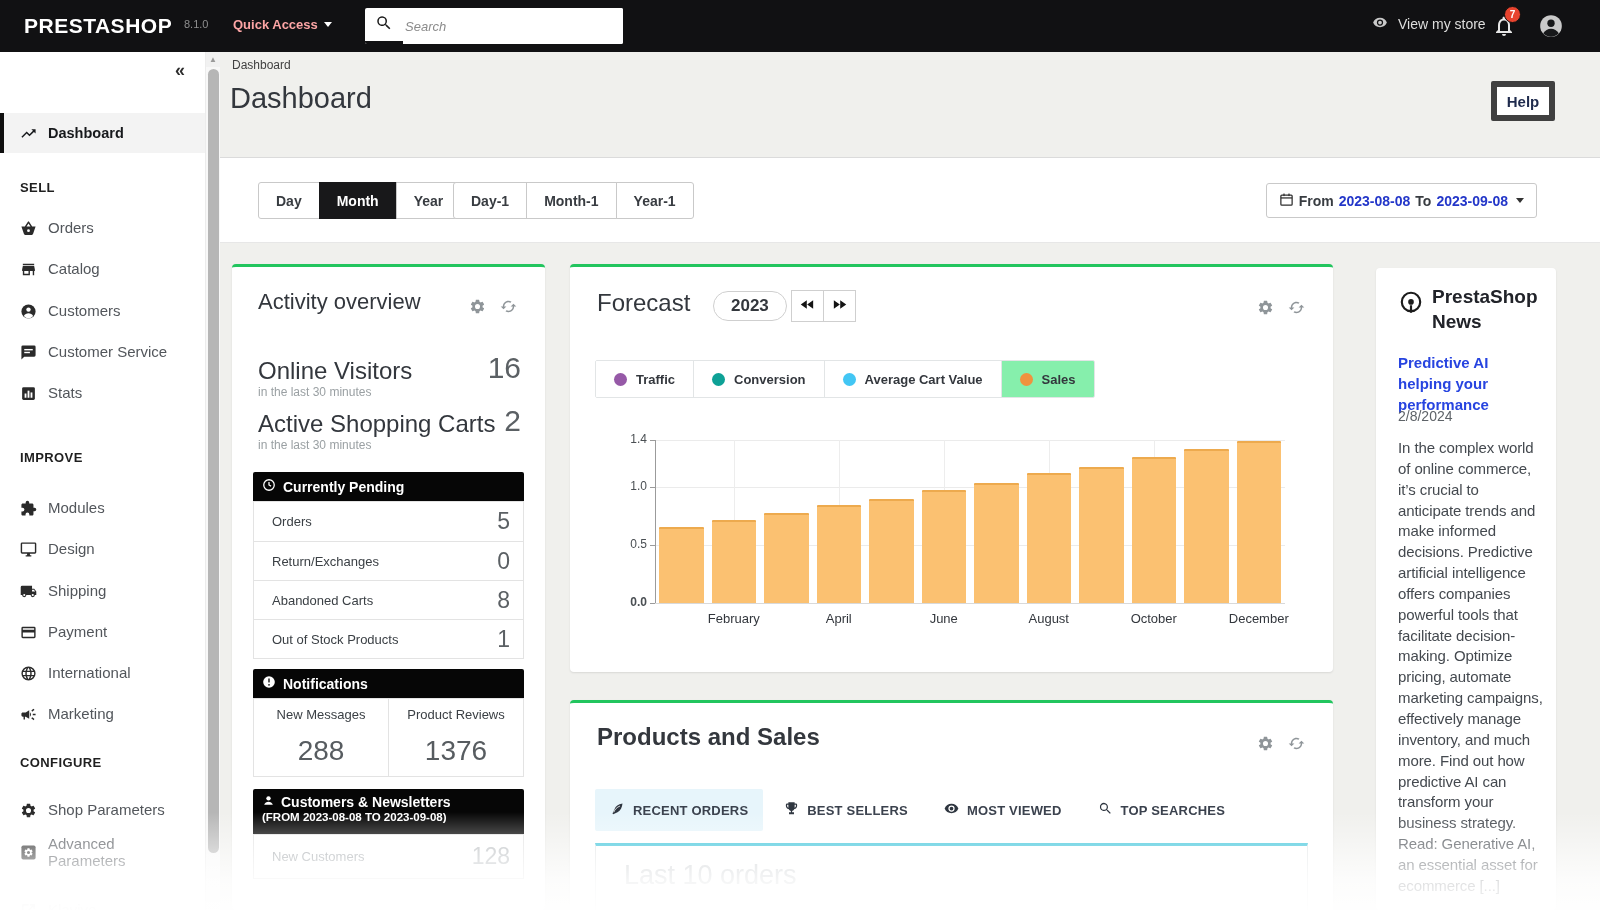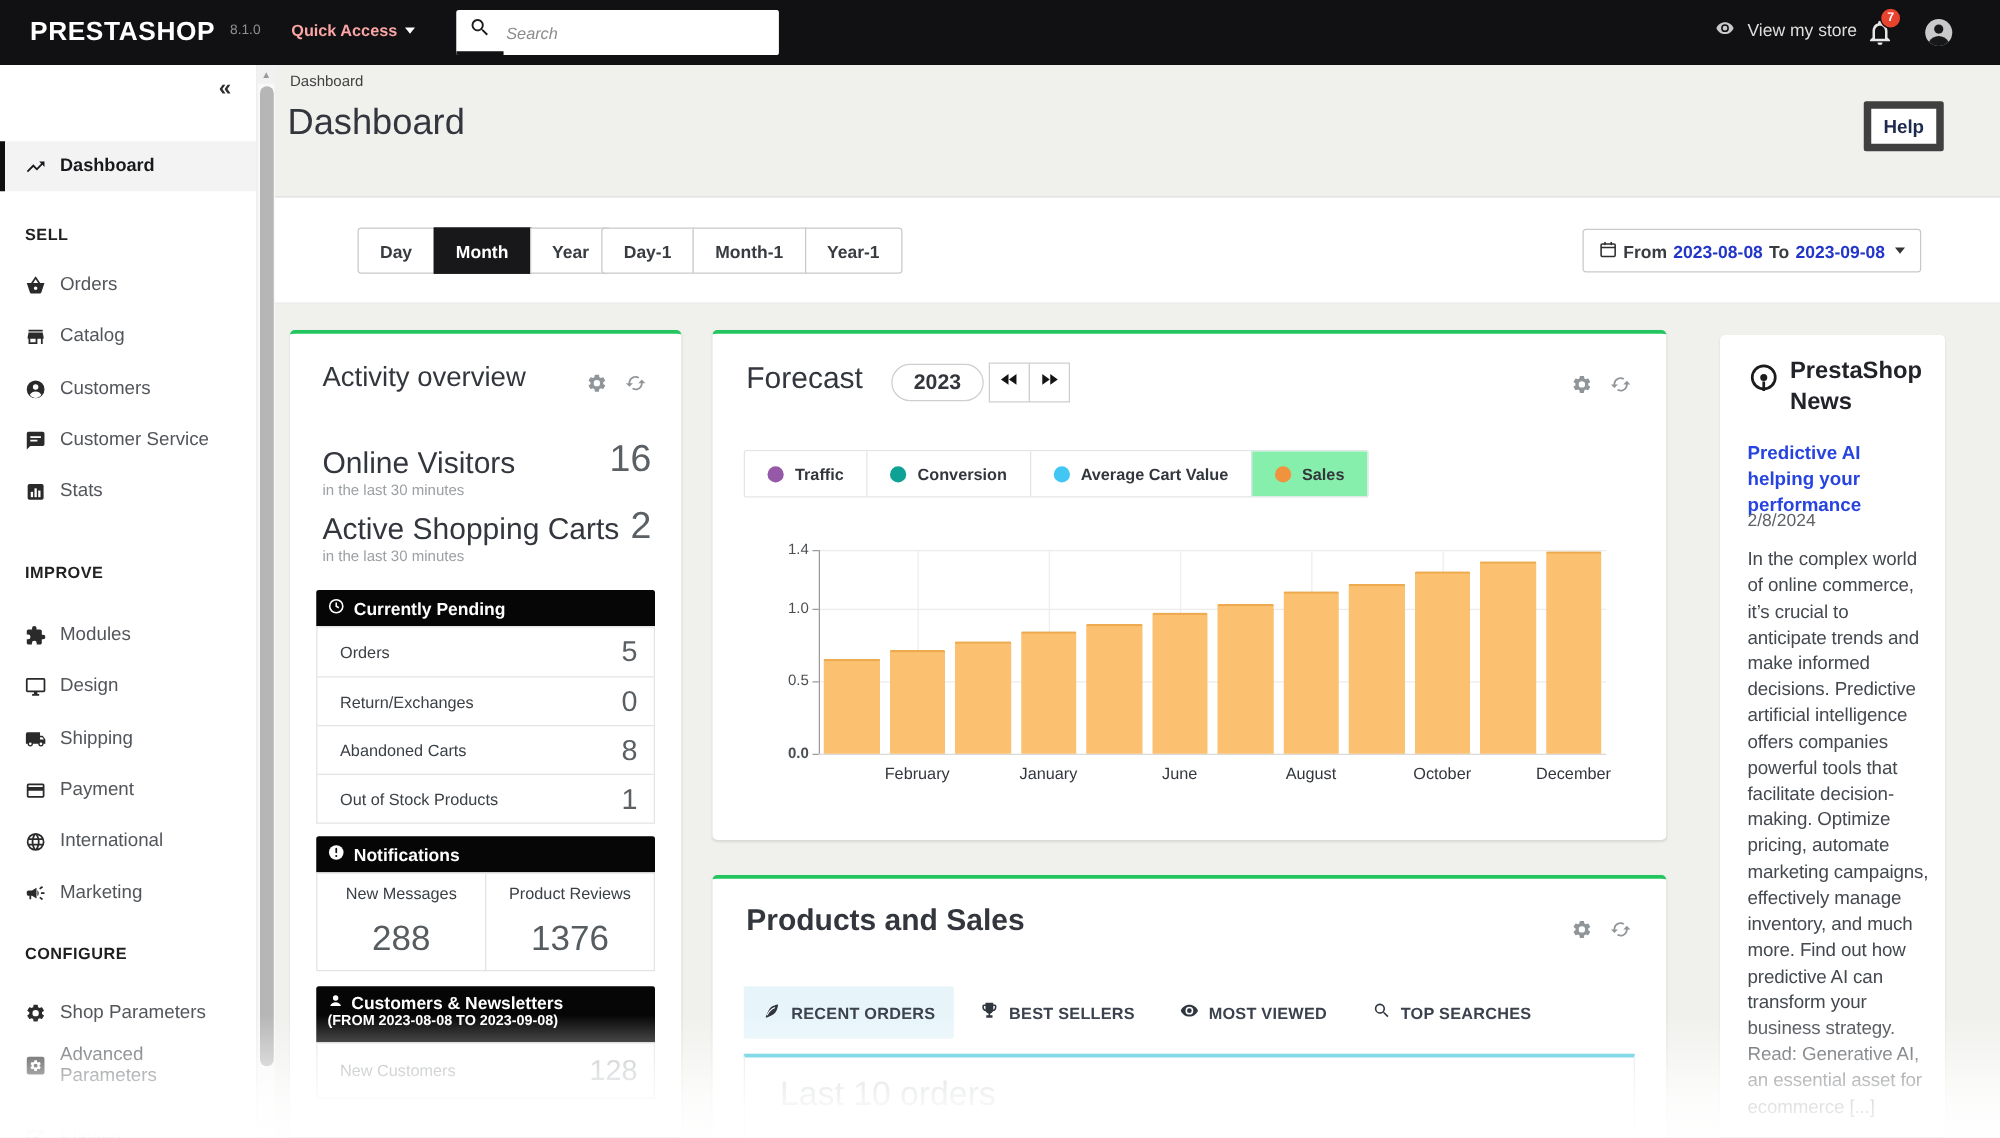--- a/index.html
+++ b/index.html
@@ -40,21 +40,21 @@
   .sb-btn { height:15px; background:#f1f1f1; color:#9a9a9a; font-size:8px; text-align:center; line-height:15px; cursor:pointer; }
   .sb-thumb { position:absolute; left:2px; top:17px; width:11px; height:784px; background:#b6b6b6; border-radius:6px; cursor:grab; }
 
   
   .breadcrumb { position:absolute; left:232px; top:58px; font-size:12px; color:#414141; }
   .page-title { position:absolute; left:230px; top:82px; font-size:29px; font-weight:400; color:#33373d; }
   .help-btn { position:absolute; left:1491px; top:81px; width:64px; height:40px; background:#fff; border:6px solid #404040; border-radius:2px; font-size:15px; font-weight:600; color:#1f2b4d; display:flex; align-items:center; justify-content:center; cursor:pointer; }
 
   
   .toolbar-band { position:absolute; left:220px; top:157px; width:1380px; height:86px; background:#fff; border-top:1px solid #dbdbdb; border-bottom:1px solid #e7e7e7; }
-  .range-group { position:absolute; top:182px; display:flex;margin-left:28px; }
+  .range-group { position:absolute; top:182px; display:flex; }
   .range-btn { height:37px; padding:0 17px; background:#fff; border:1px solid #c9c9c9; margin-left:-1px; font-size:14px; font-weight:700; color:#383c41; display:flex; align-items:center; cursor:pointer; }
   .range-group .range-btn:first-child { border-radius:3px 0 0 3px; margin-left:0; }
   .range-group .range-btn:last-child { border-radius:0 3px 3px 0; }
   .range-btn.active { background:#18181a; border-color:#18181a; color:#fff; }
   .date-range { position:absolute; top:183px; right:63px; height:35px; background:#fff; border:1px solid #c9c9c9; border-radius:3px; display:flex; align-items:center; gap:5px; padding:0 12px; font-size:14px; font-weight:700; color:#383c41; cursor:pointer; }
   .date-blue { color:#2336c9; }
   .caret-d { width:0; height:0; border-left:4px solid transparent; border-right:4px solid transparent; border-top:5px solid #333; margin-left:3px; }
 
   
   .card { position:absolute; background:#fff; border-radius:4px; box-shadow:0 1px 2px rgba(0,0,0,.1); overflow:hidden; }
@@ -450,21 +450,21 @@
         <div class="y-lbl" style="left: 8px; top: 109.786px;">0.5</div>
         <div class="grid-h" style="left: 58px; top: 59.5714px; width: 630px;"></div>
         <div class="y-tick" style="left: 53px; top: 59.5714px;"></div>
         <div class="y-lbl" style="left: 8px; top: 51.5714px;">1.0</div>
         <div class="grid-h" style="left: 58px; top: 13px; width: 630px;"></div>
         <div class="y-tick" style="left: 53px; top: 13px;"></div>
         <div class="y-lbl" style="left: 8px; top: 5px;">1.4</div>
         <div class="grid-v" style="left: 136.75px; top: 13px; height: 163px;"></div>
         <div class="x-lbl" style="left: 86.75px; top: 184px;">February</div>
         <div class="grid-v" style="left: 241.75px; top: 13px; height: 163px;"></div>
-        <div class="x-lbl" style="left: 191.75px; top: 184px;">January</div>
+        <div class="x-lbl" style="left: 191.75px; top: 184px;">April</div>
         <div class="grid-v" style="left: 346.75px; top: 13px; height: 163px;"></div>
         <div class="x-lbl" style="left: 296.75px; top: 184px;">June</div>
         <div class="grid-v" style="left: 451.75px; top: 13px; height: 163px;"></div>
         <div class="x-lbl" style="left: 401.75px; top: 184px;">August</div>
         <div class="grid-v" style="left: 556.75px; top: 13px; height: 163px;"></div>
         <div class="x-lbl" style="left: 506.75px; top: 184px;">October</div>
         <div class="grid-v" style="left: 661.75px; top: 13px; height: 163px;"></div>
         <div class="x-lbl" style="left: 611.75px; top: 184px;">December</div>
         <div class="grid-h" style="left: 58px; top: 176px; width: 630px; background: rgb(217, 217, 217);"></div>
         <div class="y-axis" style="left: 58px; top: 13px; height: 163px;"></div>

